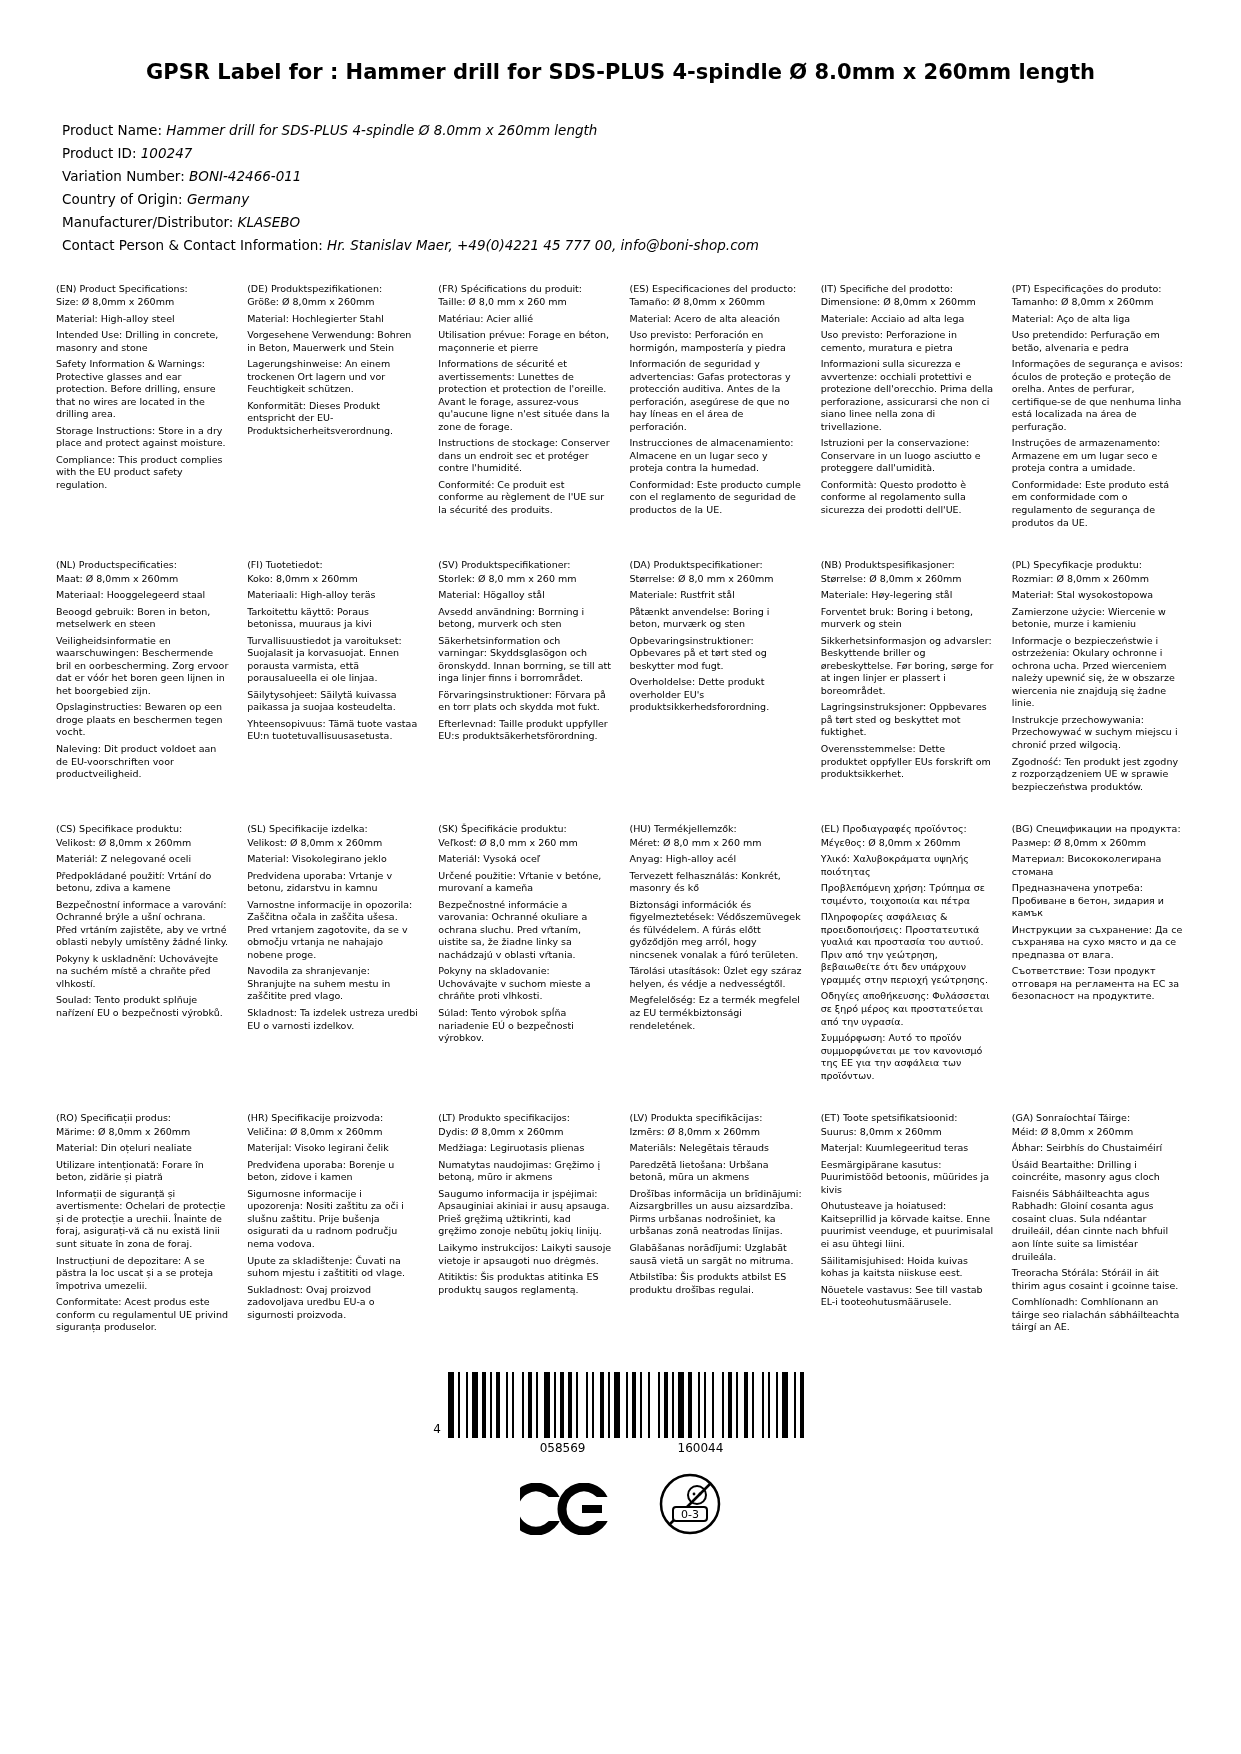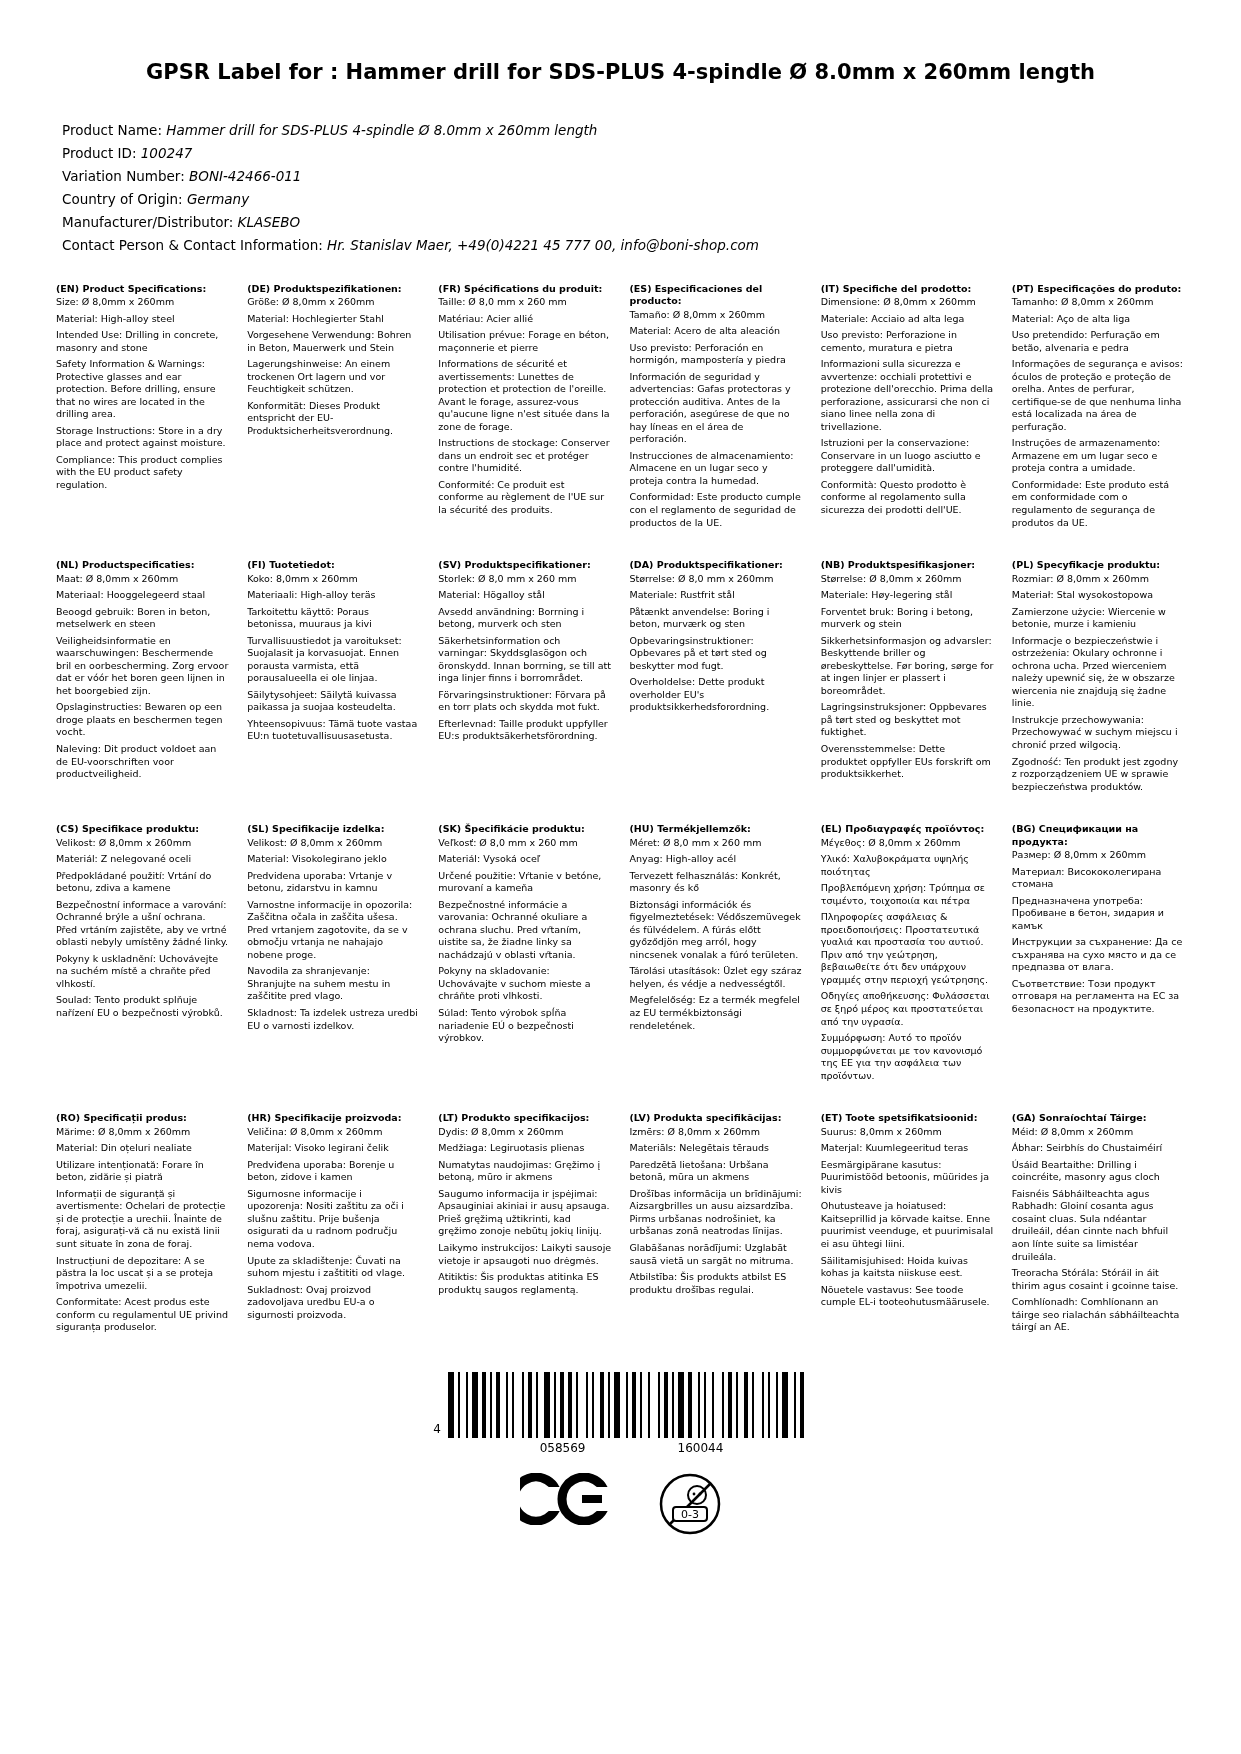--- a/index.html
+++ b/index.html
@@ -26,31 +26,31 @@
   .meta .val { font-weight:normal;font-style:italic; }
 
   .grid {
     display:grid;
     grid-template-columns:repeat(6, 1fr);
     column-gap:18px;
     row-gap:26px;
     margin-top:18px;
   }
   .cell { font-size:9.5px; line-height:1.32; }
-  .cell .head { font-weight:bold; margin-bottom:1px; }
+  .cell .head { font-weight:normal; margin-bottom:1px; }
   .cell p { margin:0 0 4px 0; }
 
   .barcode-area { margin-top:34px; display:flex; flex-direction:column; align-items:center; }
   .barcode-wrap { display:flex; align-items:flex-end; gap:7px; }
   .bc-digit { font-size:12px; padding-bottom:2px; }
   .bars { height:66px; display:flex; align-items:flex-end; }
   .bars span { display:block; background:#000; height:66px; margin-right:1px; }
   .bc-nums { display:flex; gap:92px; font-size:12px; margin-top:3px; padding-left:22px; }
 
-  .marks { display:flex; align-items:flex-start; gap:47px; margin-top:18px; }
+  .marks { display:flex; align-items:flex-end; gap:47px; margin-top:18px; }
 
   .ce { font-size:0; }
   .age { position:relative; width:62px; height:62px; }
   .age svg { display:block; }
 </style>
 </head>
 <body>
 
 <div class="page">
 
@@ -279,21 +279,21 @@
         <p>Glabāšanas norādījumi: Uzglabāt sausā vietā un sargāt no mitruma.</p>
         <p>Atbilstība: Šis produkts atbilst ES produktu drošības regulai.</p>
       </div>
       <div class="cell">
         <div class="head">(ET) Toote spetsifikatsioonid:</div>
         <p>Suurus: 8,0mm x 260mm</p>
         <p>Materjal: Kuumlegeeritud teras</p>
         <p>Eesmärgipärane kasutus: Puurimistööd betoonis, müürides ja kivis</p>
         <p>Ohutusteave ja hoiatused: Kaitseprillid ja kõrvade kaitse. Enne puurimist veenduge, et puurimisalal ei asu ühtegi liini.</p>
         <p>Säilitamisjuhised: Hoida kuivas kohas ja kaitsta niiskuse eest.</p>
-        <p>Nõuetele vastavus: See toode cumple EL-i tooteohutusmäärusele.</p>
+        <p>Nõuetele vastavus: See till vastab EL-i tooteohutusmäärusele.</p>
       </div>
       <div class="cell">
         <div class="head">(GA) Sonraíochtaí Táirge:</div>
         <p>Méid: Ø 8,0mm x 260mm</p>
         <p>Ábhar: Seirbhís do Chustaiméirí</p>
         <p>Úsáid Beartaithe: Drilling i coincréite, masonry agus cloch</p>
         <p>Faisnéis Sábháilteachta agus Rabhadh: Gloiní cosanta agus cosaint cluas. Sula ndéantar druileáil, déan cinnte nach bhfuil aon línte suite sa limistéar druileála.</p>
         <p>Treoracha Stórála: Stóráil in áit thirim agus cosaint i gcoinne taise.</p>
         <p>Comhlíonadh: Comhlíonann an táirge seo rialachán sábháilteachta táirgí an AE.</p>
       </div>

